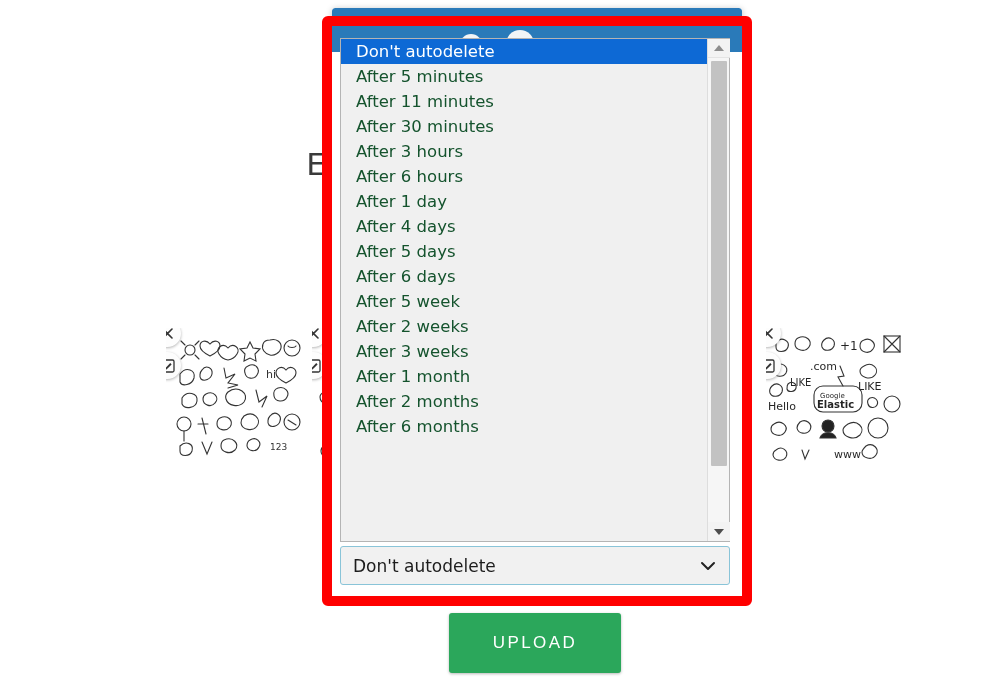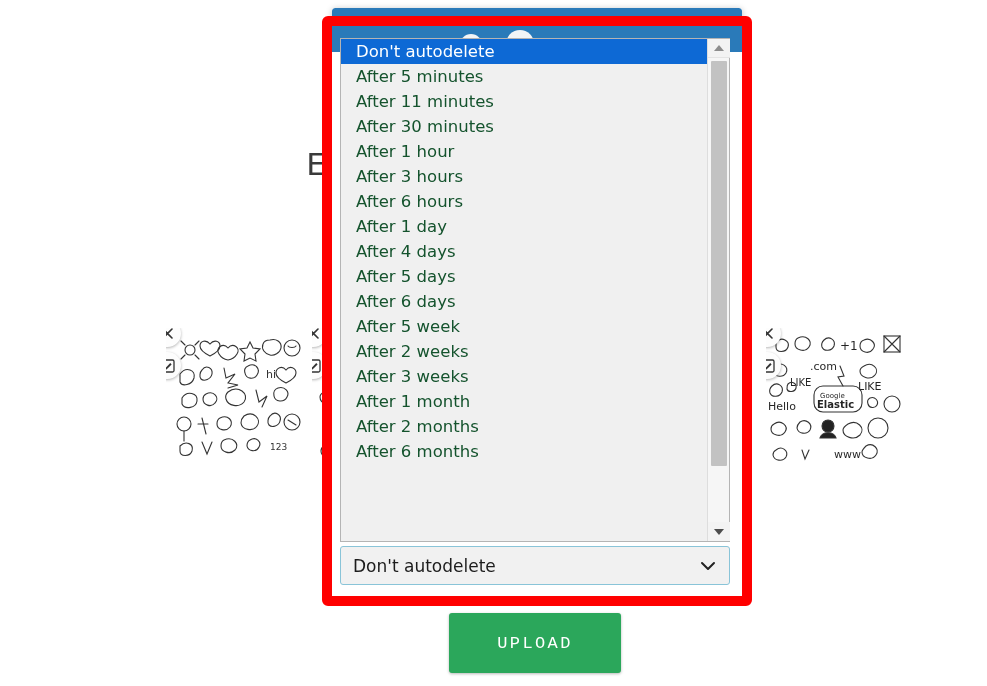--- a/index.html
+++ b/index.html
@@ -61,21 +61,21 @@
   .badge.ed { top:32px; }
   .badge svg { display:block; }
 
   
   #upload-btn {
     position:absolute; left:449px; top:613px;
     width:172px; height:60px;
     background:#2ba75b;
     border:none; border-radius:3px;
     color:#ffffff; font-size:17px; letter-spacing:2.4px;
-    font-family:Liberation Mono, monospace;
+    font-family:Liberation Sans, sans-serif;
     box-shadow:0 1px 3px rgba(0,0,0,.28);
     cursor:pointer;
   }
 
   
   #dialog {
     position:absolute; left:332px; top:8px;
     width:410px; height:590px;
     background:#ffffff;
     border-radius:3px 3px 2px 2px;
@@ -396,21 +396,20 @@
     <path d="M3 6 L9 12 L15 6" fill="none" stroke="#222" stroke-width="2" stroke-linecap="round" stroke-linejoin="round"></path>
   </svg>
 </div>
 
 <div id="dropdown">
   <ul id="dd-list">
       <li class="sel">Don't autodelete</li>
       <li>After 5 minutes</li>
       <li>After 11 minutes</li>
       <li>After 30 minutes</li>
-      <li>After 1 hour</li>
       <li>After 3 hours</li>
       <li>After 6 hours</li>
       <li>After 1 day</li>
       <li>After 4 days</li>
       <li>After 5 days</li>
       <li>After 6 days</li>
       <li>After 5 week</li>
       <li>After 2 weeks</li>
       <li>After 3 weeks</li>
       <li>After 1 month</li>

